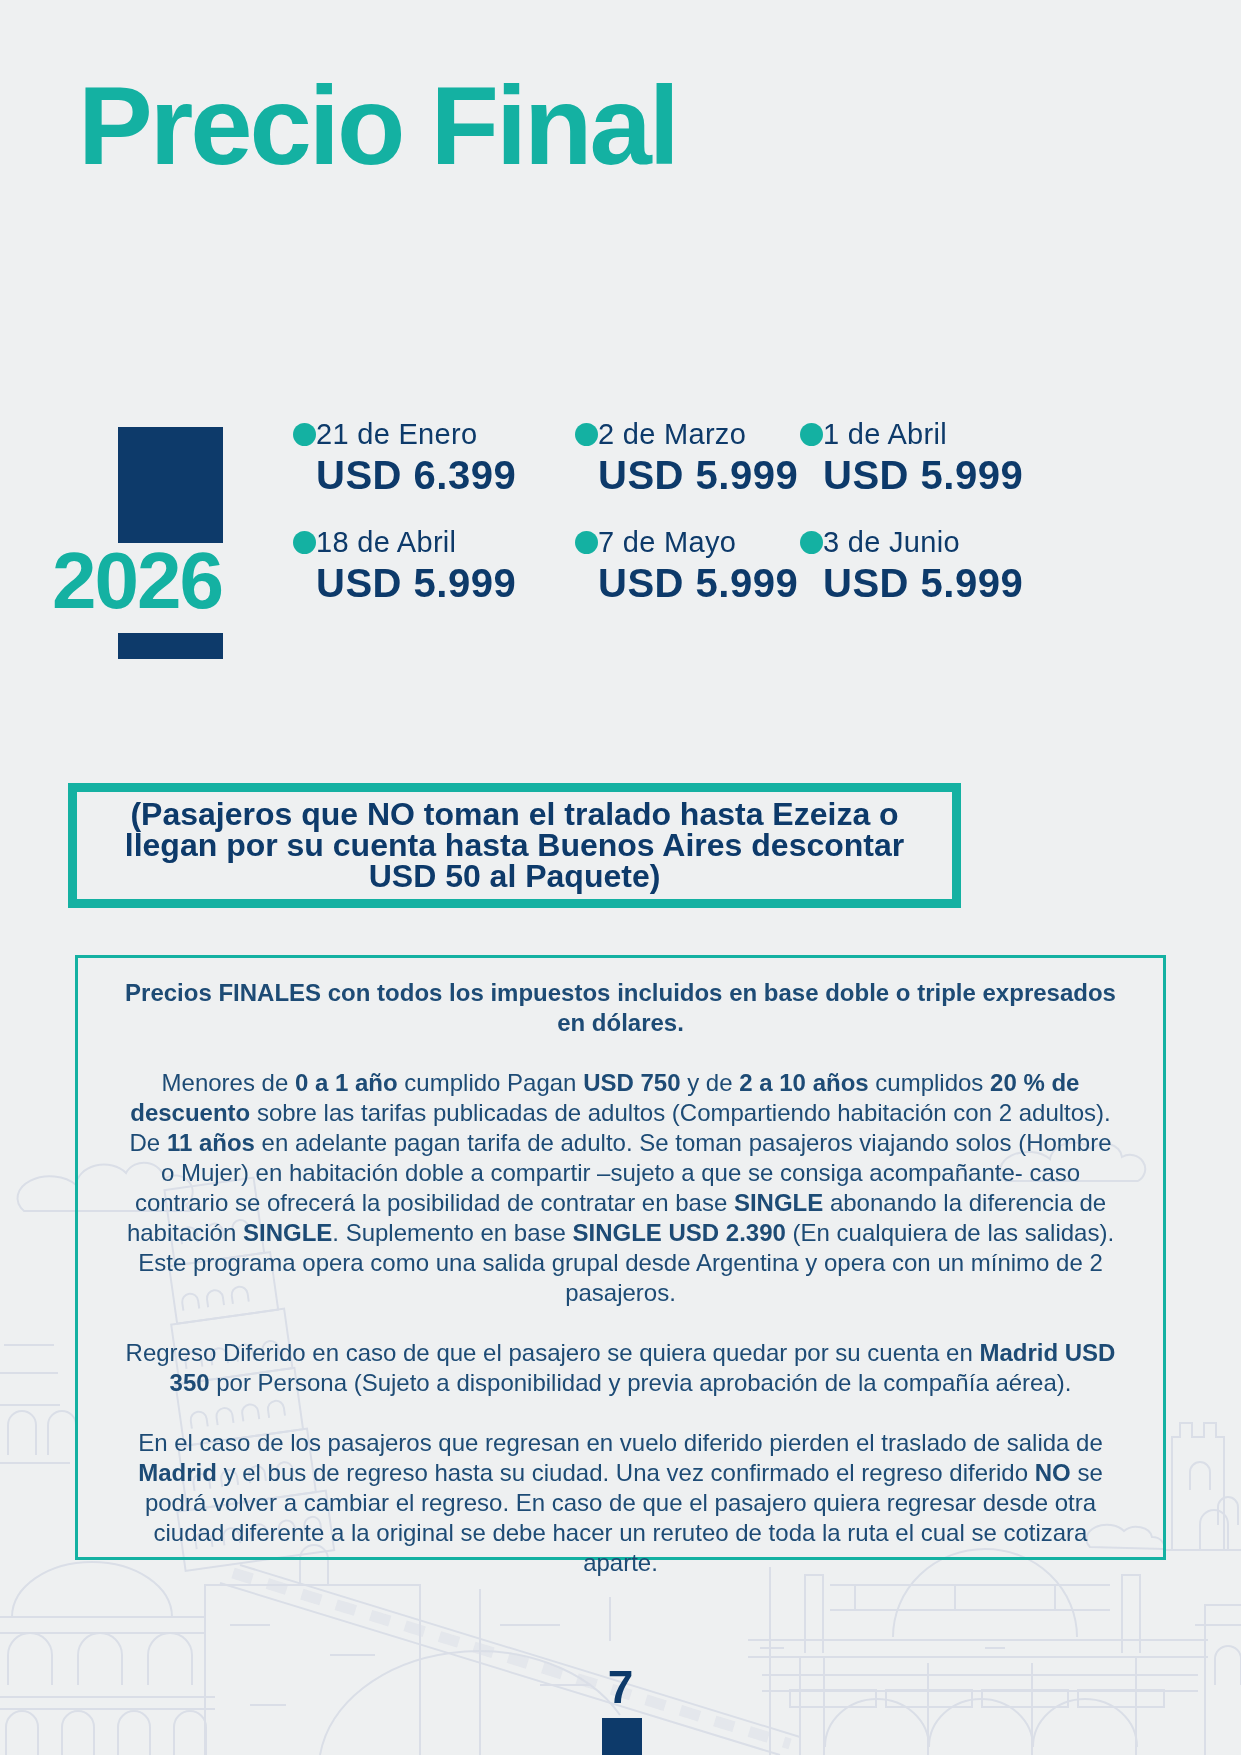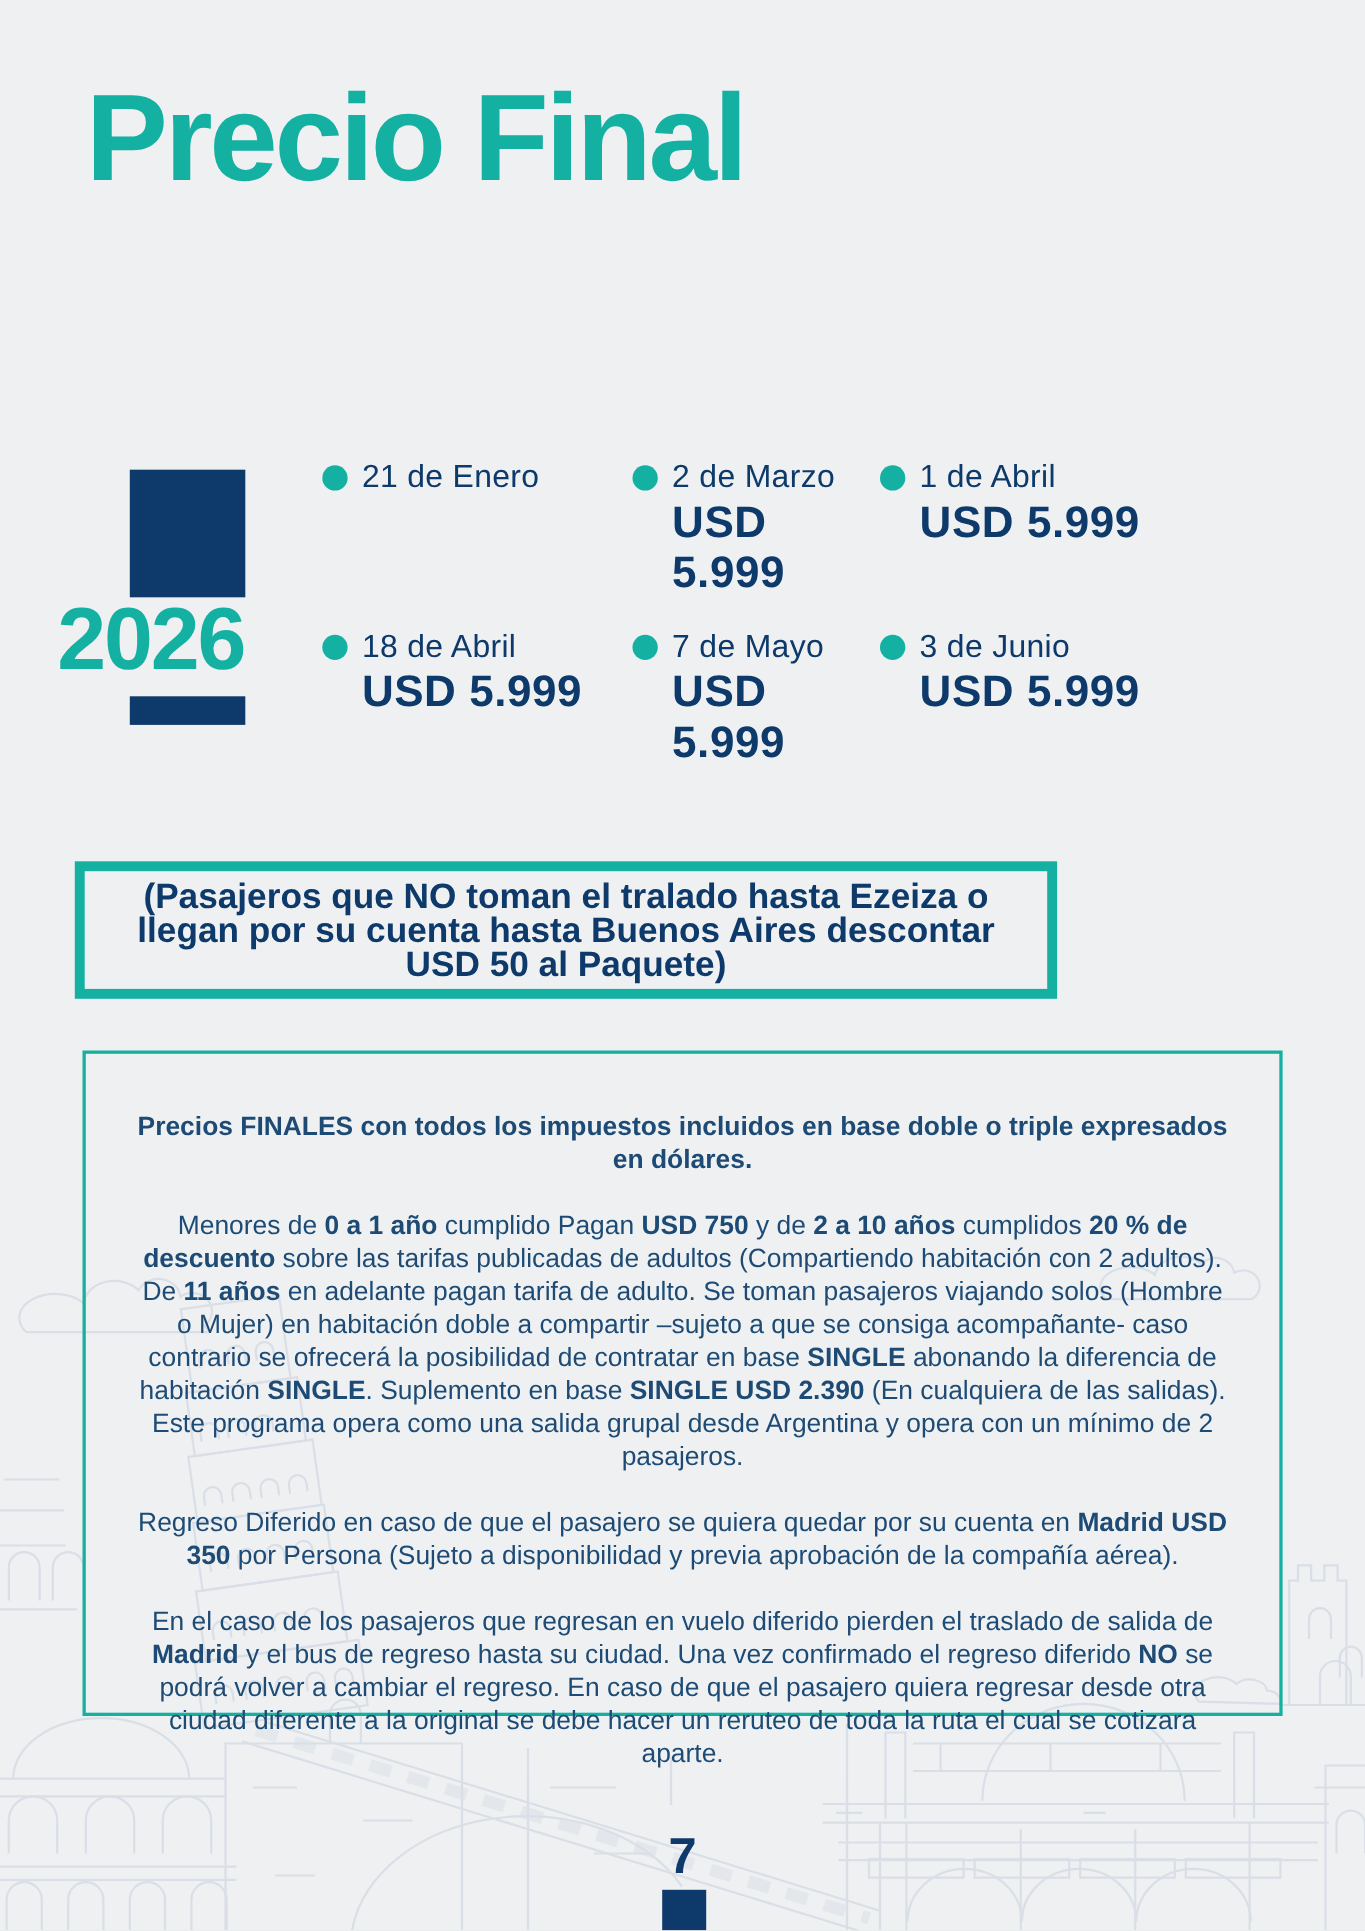--- a/index.html
+++ b/index.html
@@ -27,37 +27,37 @@
   .year-label{
     position:absolute;left:52px;top:541px;width:232px;text-align:left;
     font-size:80px;font-weight:800;letter-spacing:-2px;color:var(--teal);line-height:1;
   }
   .year-bar{position:absolute;left:118px;top:633px;width:105px;height:26px;background:var(--navy);}
 
   .departures{
     position:absolute;left:293px;top:416px;width:920px;
     display:grid;grid-template-columns:282px 225px auto;row-gap:26px;
   }
-  .departure{display:flex;gap:13px;align-items:flex-start;}
+  .departure{display:flex;align-items:flex-start;}
   .bullet{width:23px;height:23px;border-radius:50%;background:var(--teal);margin-top:7px;flex:none;}
   .dep-date{font-size:29px;font-weight:500;line-height:36px;color:var(--navy);letter-spacing:0.3px;}
   .dep-price{font-size:40px;font-weight:800;line-height:46px;color:var(--navy);letter-spacing:0.5px;}
 
   .note-box{
     position:absolute;left:68px;top:783px;width:893px;box-sizing:border-box;
     border:9px solid var(--teal);
     padding:7px 26px;text-align:center;
     font-size:32px;font-weight:700;line-height:31px;color:var(--navy);
     background:transparent;
   }
 
   .terms-box{
     position:absolute;left:75px;top:955px;width:1091px;height:605px;box-sizing:border-box;
     border:3px solid var(--teal);
-    padding:52px 42px 0;text-align:center;
+    padding:20px 42px 0;text-align:center;
     font-size:24px;line-height:30px;color:var(--body-navy);
     background:transparent;
   }
   .terms-title{margin:0 0 30px;font-weight:700;}
   .terms-p{margin:1px 0 30px;}
   .terms-p:last-child{margin-bottom:0;}
   .b{font-weight:700;}
 
   .page-number{
     position:absolute;left:0;right:0;top:1660px;text-align:center;
@@ -151,20 +151,21 @@
 
     <div class="year-square"></div>
     <div class="year-label">2026</div>
     <div class="year-bar"></div>
 
     <div class="departures">
       <div class="departure">
         <span class="bullet"></span>
         <div>
             <div class="dep-date">21 de Enero</div>
+        <div class="dep-price">USD 6.399</div>
           </div>
       </div>
       <div class="departure">
         <span class="bullet"></span>
         <div>
             <div class="dep-date">2 de Marzo</div>
         <div class="dep-price">USD 5.999</div>
           </div>
       </div>
       <div class="departure">

